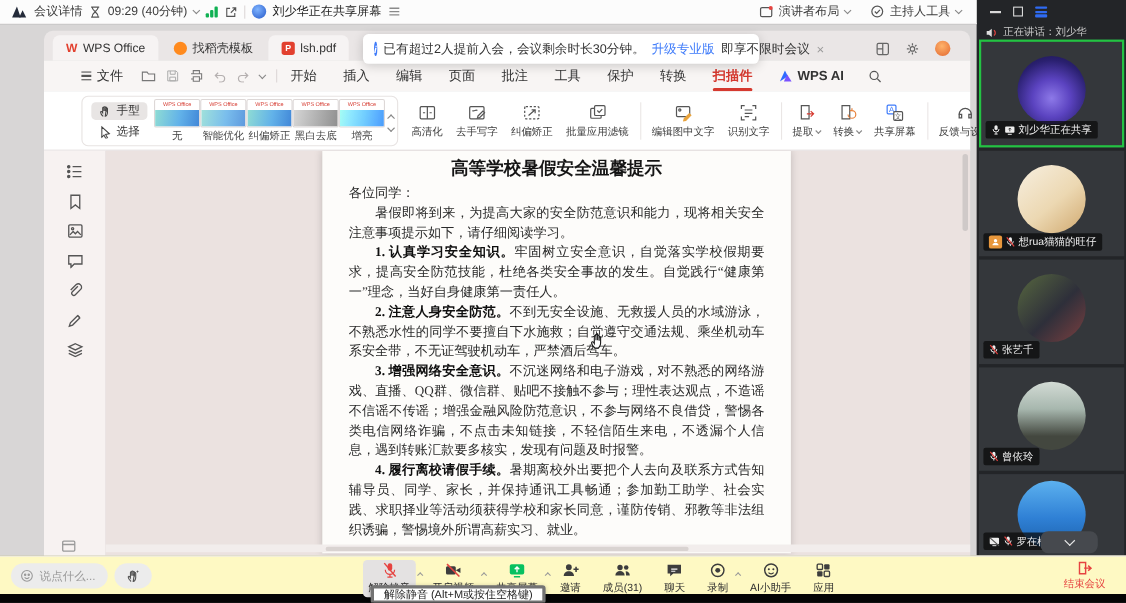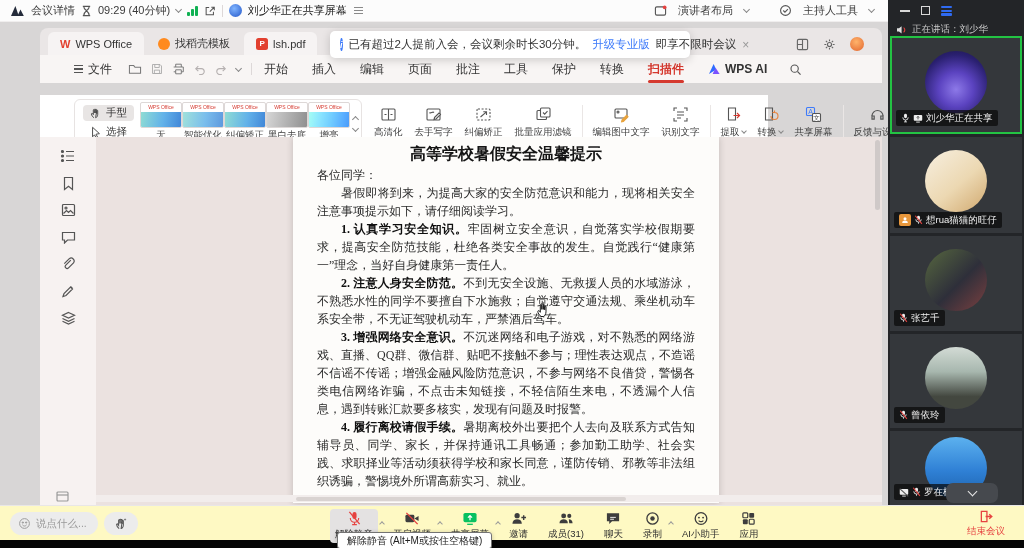--- a/index.html
+++ b/index.html
@@ -6,21 +6,21 @@
   .screen{position:relative;width:1024px;height:548px;overflow:hidden;background:#222;
     font-family:"Liberation Sans","DejaVu Sans",sans-serif;-webkit-font-smoothing:antialiased;}
   .screen *{box-sizing:border-box;}
   svg{display:block}
   .vdiv{width:1px;height:12px;background:#ddd8d8;display:inline-block}
   .cdown,.cup{width:5px;height:5px;border-right:1.3px solid #888;border-bottom:1.3px solid #888;display:inline-block;transform:rotate(45deg);margin-top:-2px}
   .cup{transform:rotate(-135deg);margin-top:3px}
 
   
   .topbar{position:absolute;left:0;top:0;width:888px;height:22px;background:#fcfcfc;display:flex;align-items:center;gap:6px;padding:0 10px;font-size:11px;color:#3a3a3a;z-index:4;border-bottom:1px solid #f0eeee}
-  .tb-right{margin-left:auto;display:flex;align-items:center;gap:11px;padding-right:4px}
+  .tb-right{margin-left:auto;display:flex;align-items:center;gap:5px;padding-right:4px}
   .tb-avatar{width:13px;height:13px;border-radius:50%;background:radial-gradient(circle at 40% 35%,#7fb4ff,#2356c8)}
   .signal{display:flex;align-items:flex-end;gap:1.5px;height:10px}
   .signal i{display:block;width:2.5px;background:#10b153;border-radius:1px}
   .signal i:nth-child(1){height:4px}.signal i:nth-child(2){height:7px}.signal i:nth-child(3){height:10px}
 
   
   .shared{position:absolute;left:0;top:22px;width:888px;height:483px;background:#d8d6d6}
 
   .wps-tabs{position:absolute;left:40px;top:6px;width:842px;height:27px;background:#eae6e6;border-radius:8px 8px 0 0;display:flex;align-items:flex-end;padding:0 8px}
   .tab{height:23px;display:flex;align-items:center;gap:5px;padding:0 12px;font-size:11px;color:#333;border-radius:6px 6px 0 0;margin-right:2px}
@@ -39,21 +39,21 @@
   .wps-menu{position:absolute;left:40px;top:33px;width:842px;height:28px;background:#f8f5f4;display:flex;align-items:center;font-size:12px;color:#333;padding-left:34px}
   .mi{padding:0 12px;white-space:nowrap}
   .mi.active{color:#d5392f;position:relative;font-weight:bold}
   .mi.active::after{content:"";position:absolute;left:12px;right:12px;bottom:-5px;height:2.5px;background:#d5392f;border-radius:2px}
   .qicons{display:flex;align-items:center;gap:9px;margin:0 10px}
   .file-btn{display:flex;align-items:center;gap:5px;padding-right:6px}
   .hamb{display:flex;flex-direction:column;gap:2px}
   .hamb i{width:9px;height:1.4px;background:#555;display:block}
   .ai-item{display:flex;align-items:center;gap:4px;padding:0 12px;font-weight:bold;color:#333}
 
-  .wps-toolbar{position:absolute;left:40px;top:73px;width:728px;height:54px;background:#fff;border-bottom:1px solid #e6e2e1}
+  .wps-toolbar{position:absolute;left:40px;top:61px;width:842px;height:54px;background:#fff;border-bottom:1px solid #e6e2e1}
   .panel{position:absolute;left:34px;top:4px;height:46px;width:288px;border:1px solid #e7e3e2;border-radius:6px;display:flex;align-items:center;background:#fff;padding:0 4px}
   .hs-col{display:flex;flex-direction:column;gap:3px;padding:0 6px 0 4px}
   .hs-btn{display:flex;align-items:center;gap:4px;font-size:10.5px;color:#333;padding:1px 7px;border-radius:4px;white-space:nowrap}
   .hs-btn.sel{background:#e8e5e4}
   .fitem{width:46px;display:flex;flex-direction:column;align-items:center;gap:1px}
   .fthumb{width:42px;height:26px;border:1px solid #ddd8d7;border-radius:2px;overflow:hidden;background:#fff;position:relative}
   .fthumb-t{position:absolute;top:1px;left:0;right:0;text-align:center;font-size:5px;color:#d5392f;line-height:6px;white-space:nowrap}
   .fthumb-img{position:absolute;bottom:0;left:0;right:0;height:15px;background:linear-gradient(100deg,#8fdcd4,#62b2e9 55%,#4187d8)}
   .fitem.bw .fthumb-img{background:linear-gradient(100deg,#d6d6d6,#8f8f8f)}
   .flabel{font-size:9.5px;color:#444;white-space:nowrap}
@@ -102,21 +102,21 @@
 
   
   .bottombar{position:absolute;left:0;top:505px;width:1024px;height:35px;background:#fef9c3;border-top:1px solid #e9e7e7;z-index:5}
   .chat-input{position:absolute;left:10px;top:6px;width:88px;height:23px;border-radius:12px;background:#ececec;display:flex;align-items:center;gap:5px;padding:0 8px;font-size:10.5px;color:#9a9a9a;white-space:nowrap}
   .hand-btn{position:absolute;left:104px;top:6px;width:34px;height:23px;border-radius:12px;background:#ececec;display:flex;align-items:center;justify-content:center}
   .bbtns{position:absolute;left:330px;top:3px;display:flex;align-items:flex-start;gap:10px}
   .bbtn{position:relative;display:flex;flex-direction:column;align-items:center;gap:2px;font-size:9.5px;color:#2d2d2d;padding:2px 5px;border-radius:4px;white-space:nowrap}
   .bbtn.pressed{background:#e4e2e2}
   .mini-caret{position:absolute;right:-6px;top:8px}
   .mini-caret .cup{border-color:#9a9a9a;width:4px;height:4px}
-  .tooltip{position:absolute;left:337px;top:26px;height:17px;background:#fff;border:1px solid #737373;border-radius:3px;box-shadow:0 1px 5px rgba(0,0,0,.22);display:flex;align-items:center;padding:0 9px;font-size:10px;color:#222;z-index:9;white-space:nowrap}
+  .tooltip{position:absolute;left:337px;top:26px;height:17px;background:#fff;border:3px solid #737373;border-radius:3px;box-shadow:0 1px 5px rgba(0,0,0,.22);display:flex;align-items:center;padding:0 9px;font-size:10px;color:#222;z-index:9;white-space:nowrap}
   .end-btn{position:absolute;left:953px;top:4px;width:66px;display:flex;flex-direction:column;align-items:center;gap:2px;font-size:9.5px;color:#e64340}
   .strip{position:absolute;left:0;top:540px;width:1024px;height:8px;background:#050505}
 </style>
 </head>
 <body>
 
 <div class="screen">
 
   <div class="topbar">
     <span>

